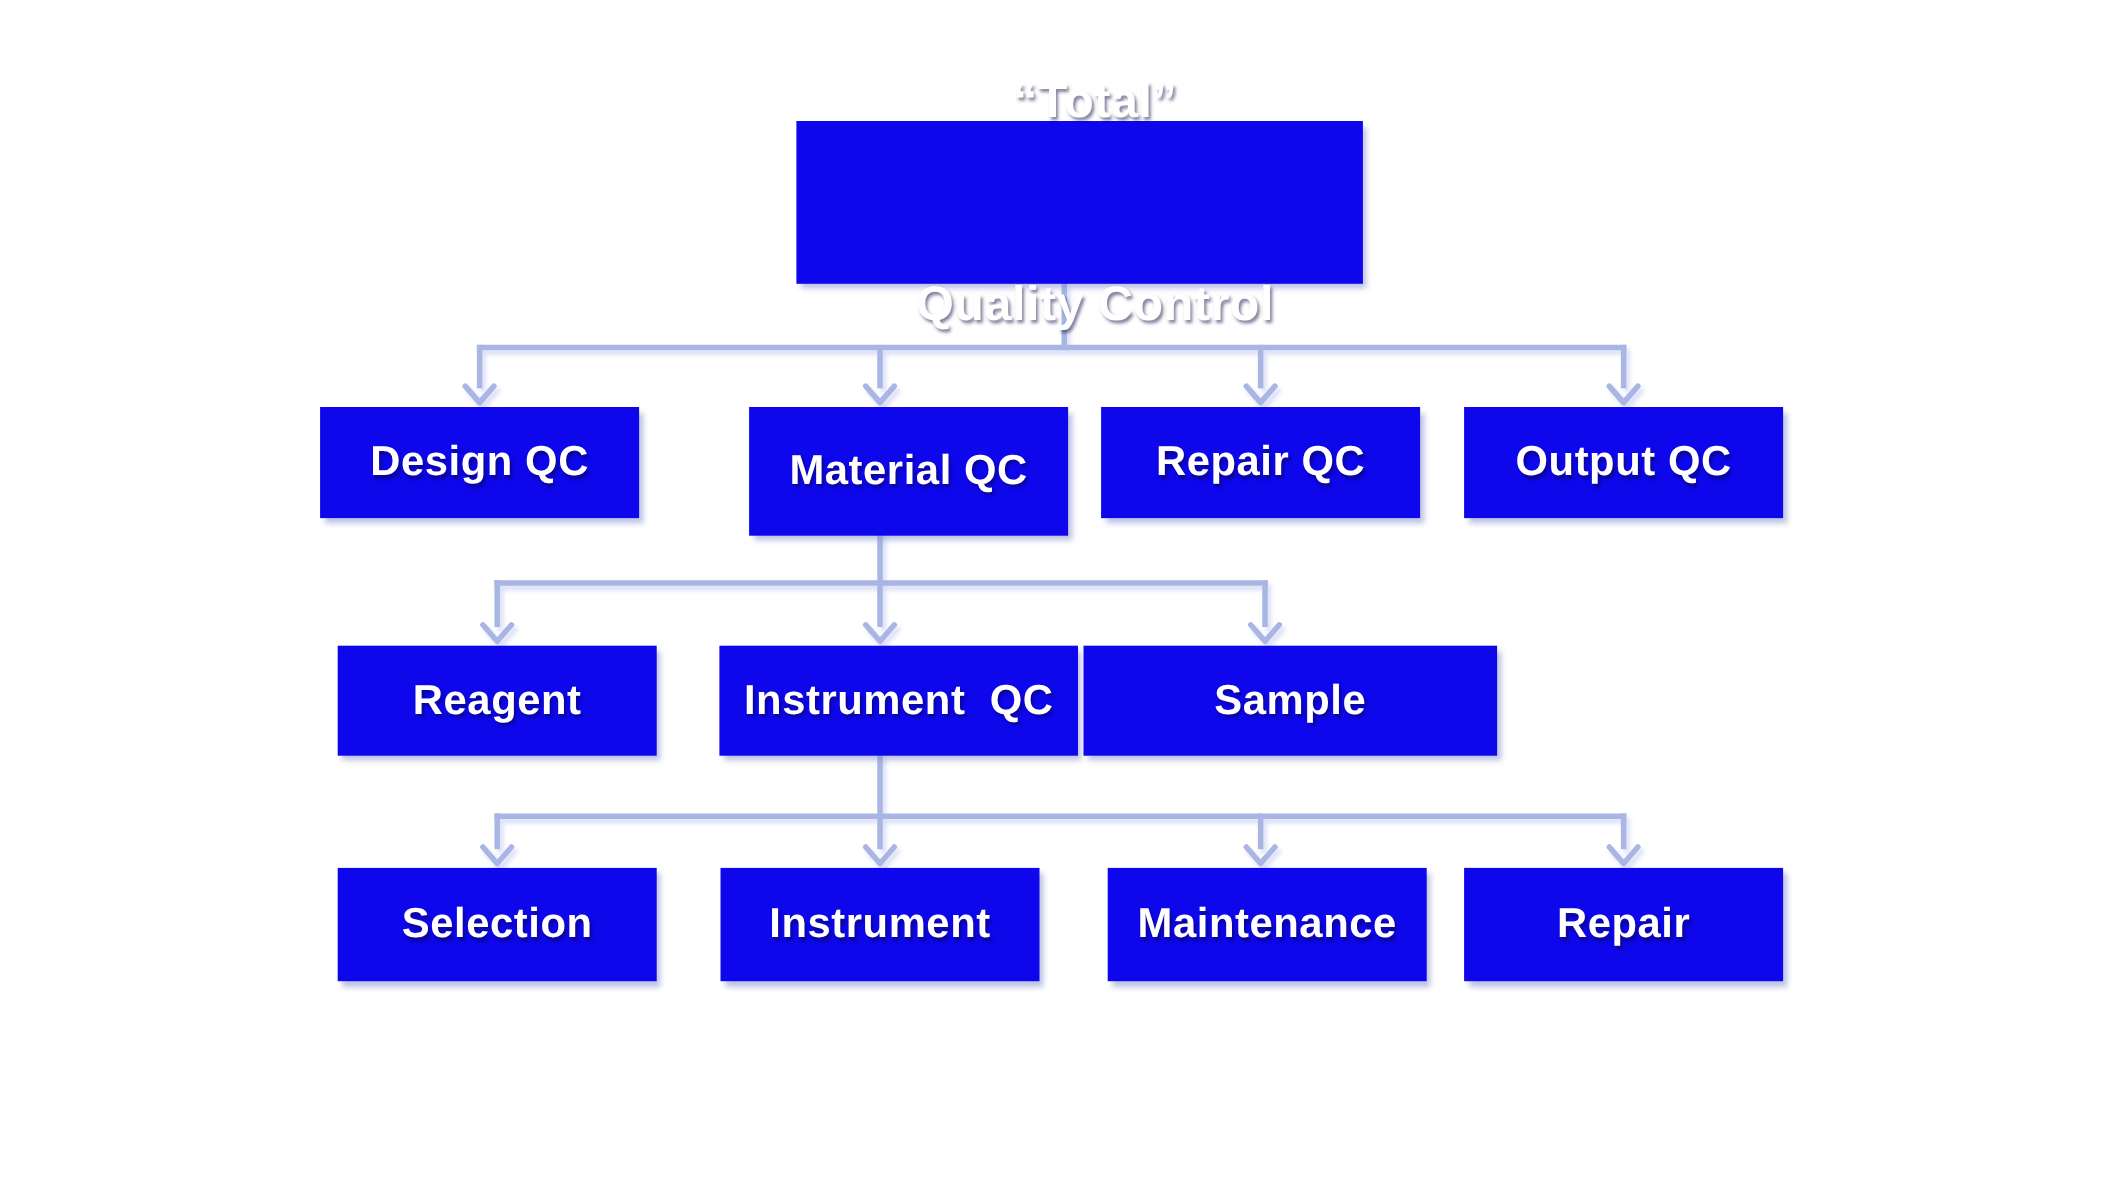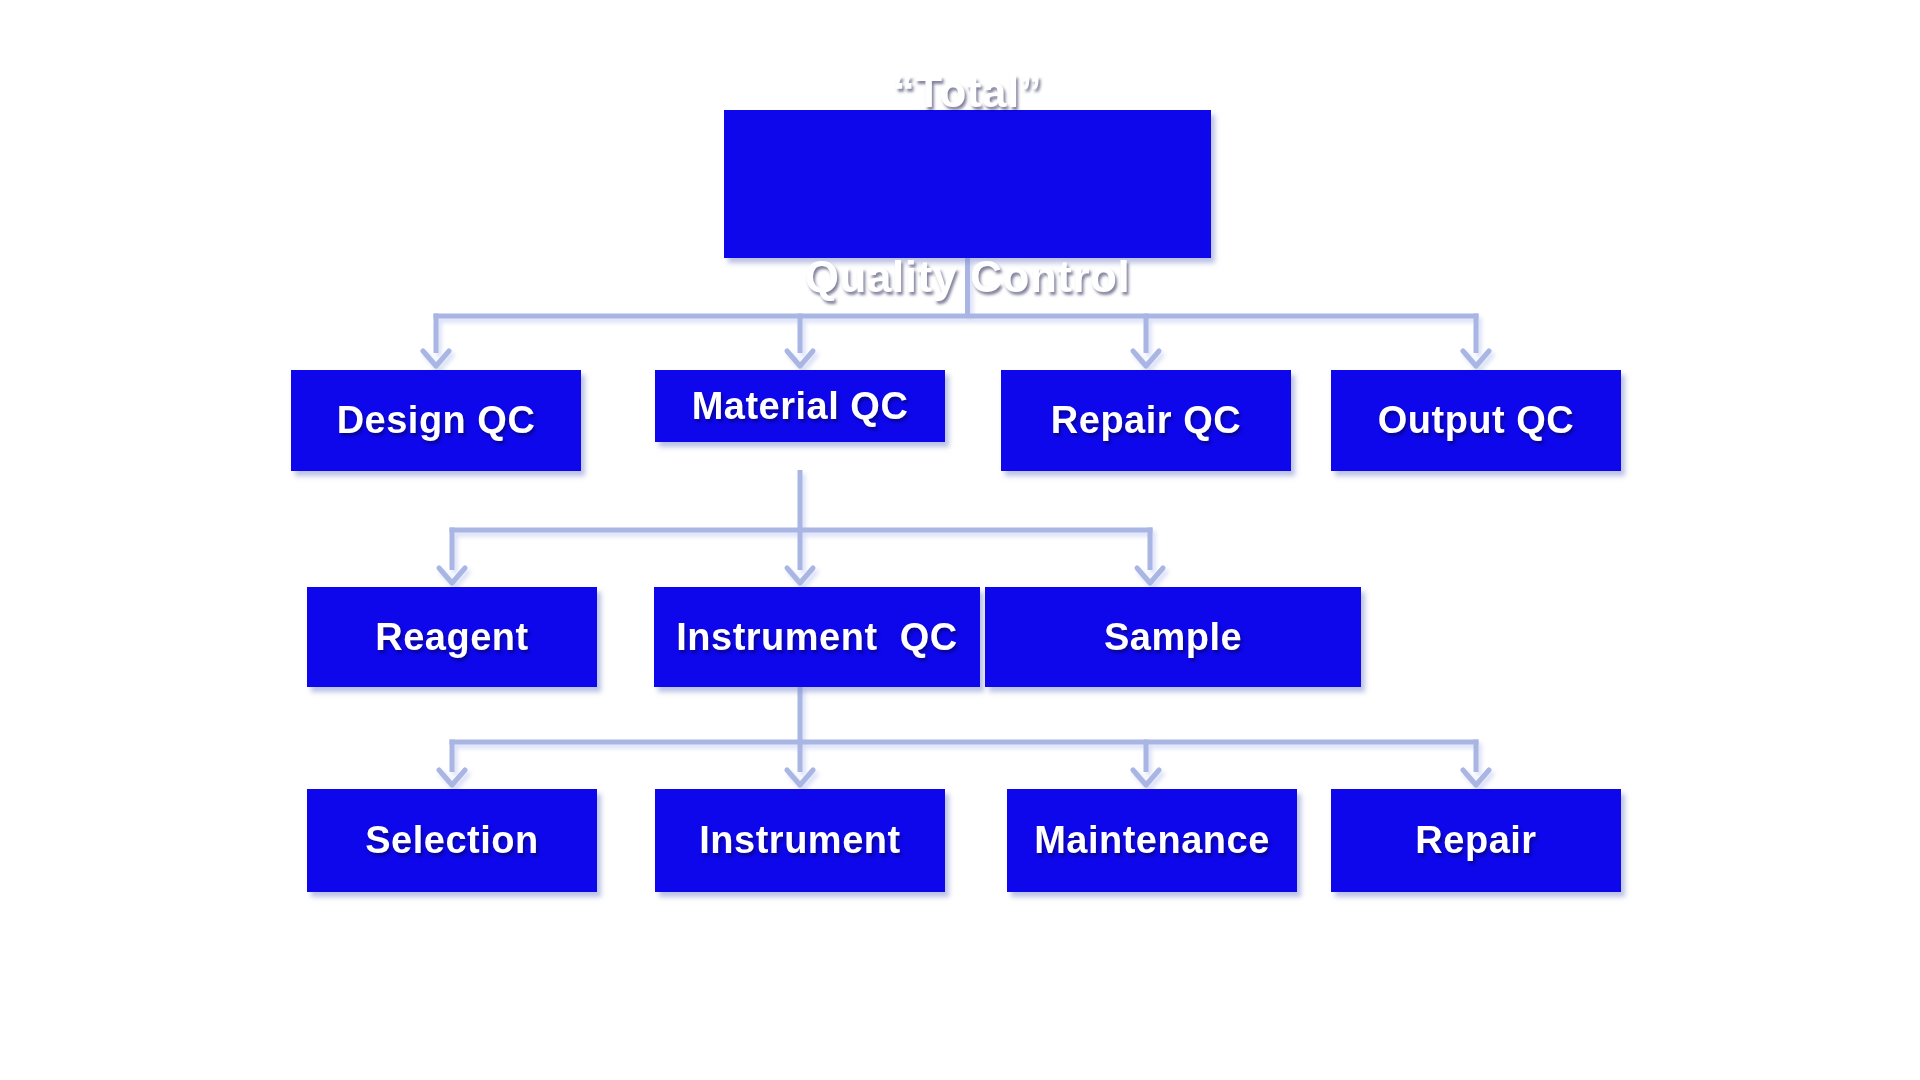--- a/index.html
+++ b/index.html
@@ -26,21 +26,21 @@
     background:var(--box-fill);
     color:var(--box-text);
     display:flex;align-items:center;justify-content:center;
     font-weight:bold;
     font-size:38px;
     letter-spacing:0.5px;
     white-space:pre;
     box-shadow:4px 5px 5px rgba(130,142,205,0.55);
     text-shadow:2px 3px 3px rgba(5,5,60,0.5);
   }
-  .node.root{font-size:44px;}
+  .node.root{font-size:44px;padding-left:28px;}
   .root-label{text-align:center;line-height:1.4;}
 </style>
 </head>
 <body>
 
 <div class="canvas">
 
   <svg class="connectors" viewBox="0 0 1920 1080" xmlns="http://www.w3.org/2000/svg">
 
     <g>
@@ -82,21 +82,21 @@
   </svg>
 
   <div class="node root" style="left:724px;top:110px;width:487px;height:148px;">
     <div class="root-label">
       <div>“Total”</div>
       <div>Quality Control</div>
     </div>
   </div>
 
   <div class="node" style="left:291px;top:370px;width:290px;height:101px;">Design QC</div>
-  <div class="node" style="left:655px;top:370px;width:290px;height:72px;">Material QC</div>
+  <div class="node" style="left:681px;top:370px;width:290px;height:117px;">Material QC</div>
   <div class="node" style="left:1001px;top:370px;width:290px;height:101px;">Repair QC</div>
   <div class="node" style="left:1331px;top:370px;width:290px;height:101px;">Output QC</div>
 
   <div class="node" style="left:307px;top:587px;width:290px;height:100px;">Reagent</div>
   <div class="node" style="left:654px;top:587px;width:326px;height:100px;">Instrument  QC</div>
   <div class="node" style="left:985px;top:587px;width:376px;height:100px;">Sample</div>
 
   <div class="node" style="left:307px;top:789px;width:290px;height:103px;">Selection</div>
   <div class="node" style="left:655px;top:789px;width:290px;height:103px;">Instrument</div>
   <div class="node" style="left:1007px;top:789px;width:290px;height:103px;">Maintenance</div>

